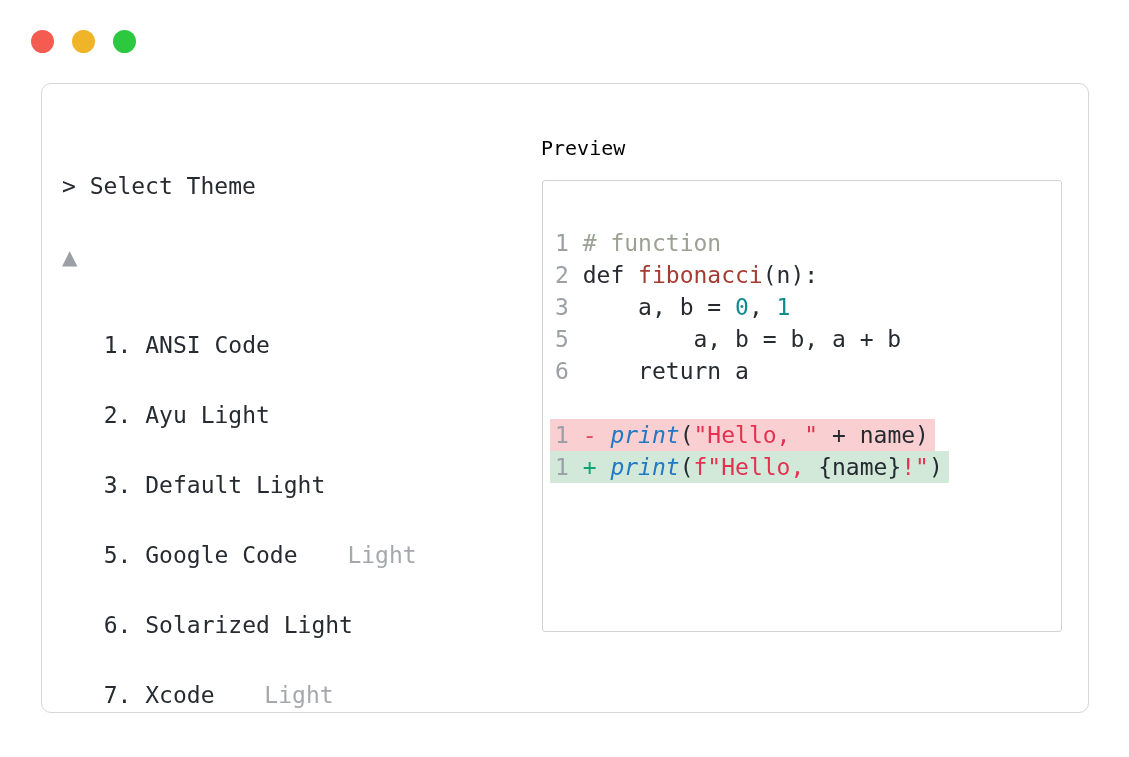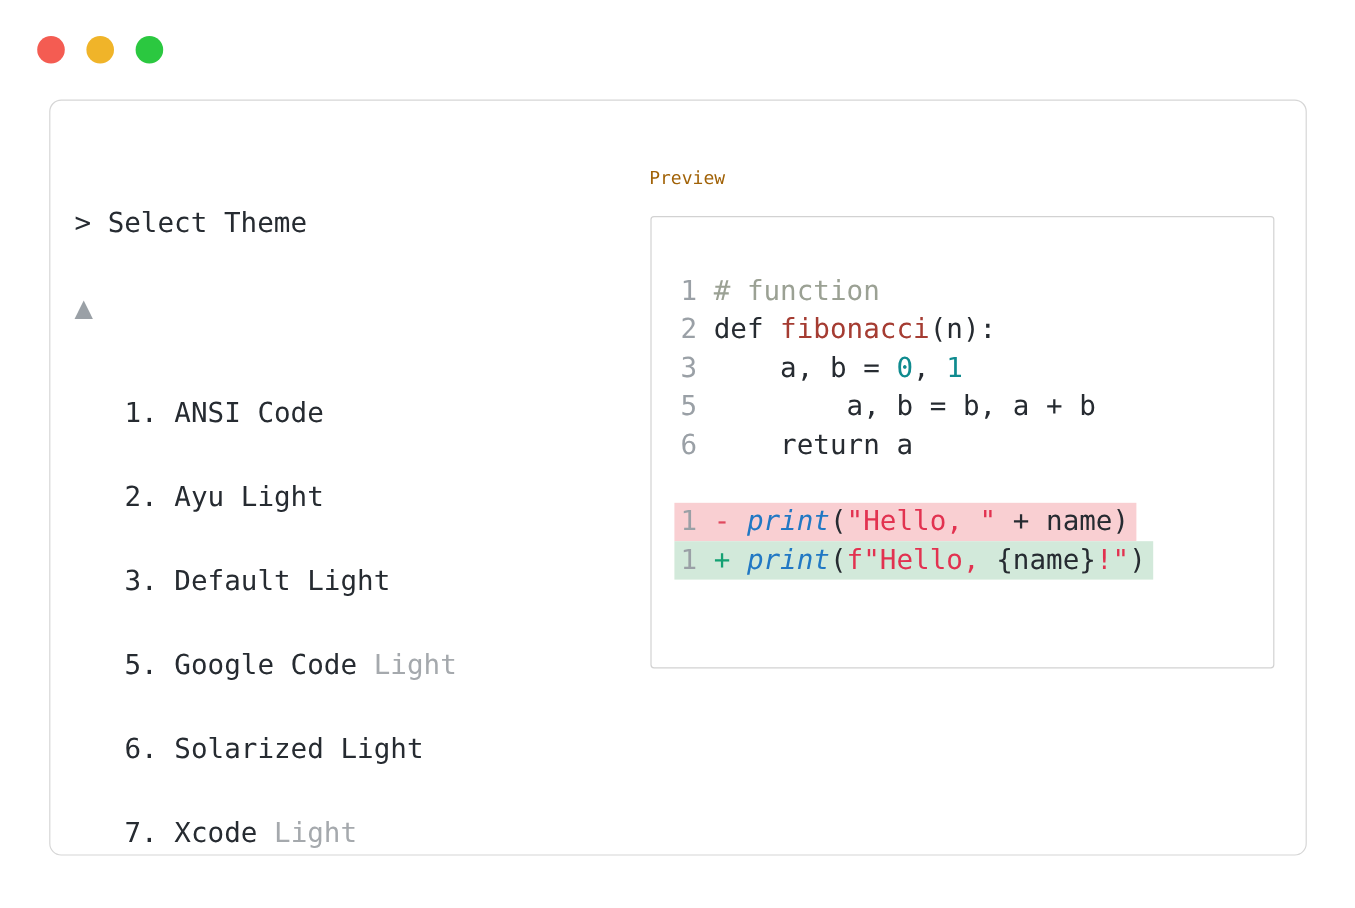--- a/index.html
+++ b/index.html
@@ -15,33 +15,33 @@
 
   
   .panel{position:absolute;left:41px;top:83px;width:1048px;height:630px;
          border:1.5px solid #d6d6d6;border-radius:10px;background:#ffffff;box-sizing:border-box;}
 
   
   .left-col{position:absolute;left:20px;top:48px;white-space:pre;}
   .row{height:32px;line-height:32px;font-size:23px;color:#262b31;white-space:pre;}
   .row .num{color:#262b31;}
   .row .name{color:#262b31;}
-  .row .muted{color:#a5a9ad;}
+  .row .muted{color:#a5a9ad;margin-left:36px;}
   .row.selected .num,.row.selected .name{color:#10909a;}
   .marker{display:inline-block;width:14px;color:#10909a;}
   .arrow{display:inline-block;width:14px;font-size:20px;
          font-family:"DejaVu Sans",sans-serif;}
   .arrow.up{color:#9aa0a6;}
 
   
   .preview-label{position:absolute;left:499px;top:48px;height:32px;line-height:32px;
-                 font-size:15px;color:#a16207;}
-  .preview-box{position:absolute;left:500px;top:96px;width:520px;height:377px;
+                 font-size:20px;color:#000000;}
+  .preview-box{position:absolute;left:500px;top:96px;width:520px;height:452px;
                border:1.5px solid #d2d2d2;border-radius:3px;background:#ffffff;
-               box-sizing:border-box;padding:46px 0 0 24px;}
+               box-sizing:border-box;padding:46px 0 0 12px;}
   .code-line{height:32px;line-height:32px;font-size:23px;white-space:pre;}
   .hl{display:inline-block;height:32px;padding:0 6px 0 5px;margin-left:-5px;}
   .hl-removed{background:#f9cfd2;}
   .hl-added{background:#d2e9da;}
 
   .tok-ln{color:#9aa0a6;}
   .tok-comment{color:#9ba194;}
   .tok-plain{color:#262b31;}
   .tok-func{color:#a53c32;}
   .tok-num{color:#0f8b8f;}

